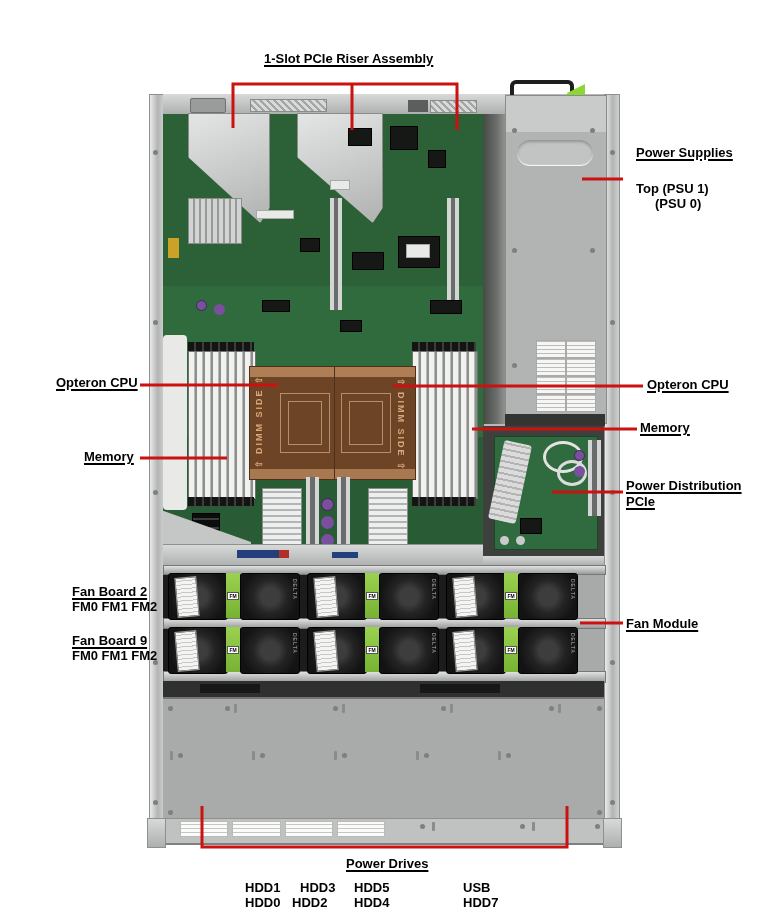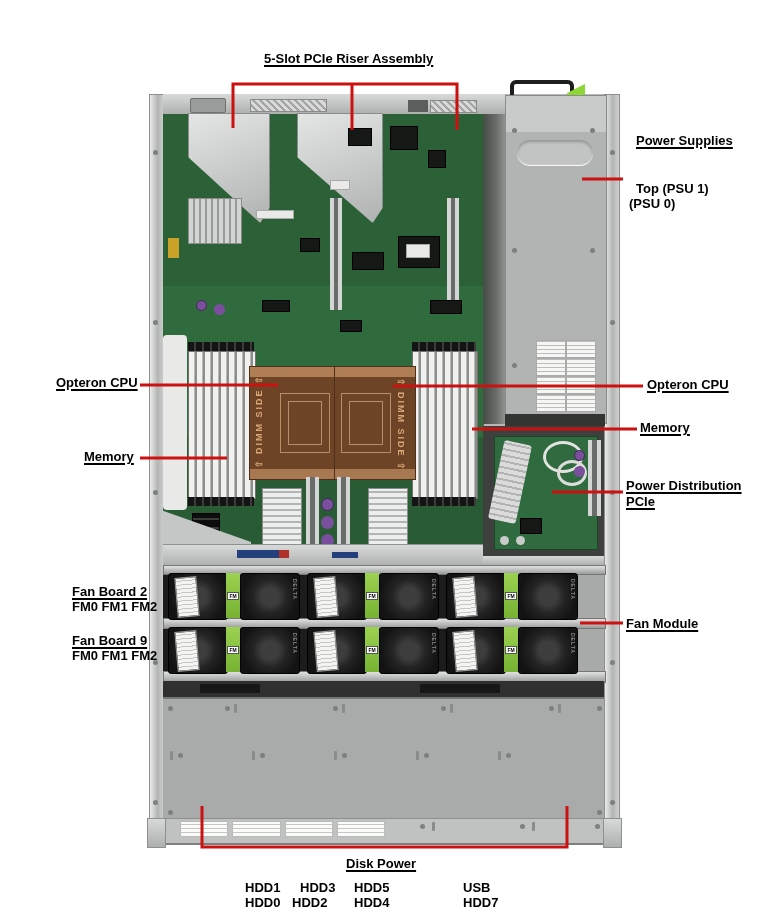--- a/index.html
+++ b/index.html
@@ -252,36 +252,36 @@
     <path d="M582,179 H623" stroke="#cc1111" stroke-width="3"></path>
     <path d="M140,385 H278" stroke="#cc1111" stroke-width="3"></path>
     <path d="M393,386 H643" stroke="#cc1111" stroke-width="3"></path>
     <path d="M140,458 H227" stroke="#cc1111" stroke-width="3"></path>
     <path d="M472,429 H637" stroke="#cc1111" stroke-width="3"></path>
     <path d="M552,492 H623" stroke="#cc1111" stroke-width="3"></path>
     <path d="M580,623 H623" stroke="#cc1111" stroke-width="3"></path>
     <path d="M202,806 V847 H567 V806" fill="none" stroke="#cc1111" stroke-width="3"></path>
   </svg>
 
-  <div class="lbl u" style="left:264px;top:52px">5-Slot PCIe Riser Assembly</div>
-  <div class="lbl u" style="left:636px;top:134px">Power Supplies</div>
+  <div class="lbl u" style="left:264px;top:52px">1-Slot PCIe Riser Assembly</div>
+  <div class="lbl u" style="left:636px;top:146px">Power Supplies</div>
   <div class="lbl" style="left:636px;top:182px">Top (PSU 1)</div>
-  <div class="lbl" style="left:629px;top:197px">(PSU 0)</div>
+  <div class="lbl" style="left:655px;top:197px">(PSU 0)</div>
   <div class="lbl u" style="left:56px;top:376px">Opteron CPU</div>
   <div class="lbl u" style="left:647px;top:378px">Opteron CPU</div>
   <div class="lbl u" style="left:640px;top:421px">Memory</div>
   <div class="lbl u" style="left:84px;top:450px">Memory</div>
   <div class="lbl u" style="left:626px;top:479px">Power Distribution</div>
   <div class="lbl u" style="left:626px;top:495px">PCIe</div>
   <div class="lbl u" style="left:72px;top:585px">Fan Board 2</div>
   <div class="lbl" style="left:72px;top:600px">FM0 FM1 FM2</div>
   <div class="lbl u" style="left:626px;top:617px">Fan Module</div>
   <div class="lbl u" style="left:72px;top:634px">Fan Board 9</div>
   <div class="lbl" style="left:72px;top:649px">FM0 FM1 FM2</div>
-  <div class="lbl u" style="left:346px;top:857px">Disk Power</div>
+  <div class="lbl u" style="left:346px;top:857px">Power Drives</div>
 
   <span class="lbl" style="left:245px;top:881px">HDD1</span>
   <span class="lbl" style="left:300px;top:881px">HDD3</span>
   <span class="lbl" style="left:354px;top:881px">HDD5</span>
   <span class="lbl" style="left:463px;top:881px">USB</span>
   <span class="lbl" style="left:245px;top:896px">HDD0</span>
   <span class="lbl" style="left:292px;top:896px">HDD2</span>
   <span class="lbl" style="left:354px;top:896px">HDD4</span>
   <span class="lbl" style="left:407px;top:935px">HDD6</span>
   <span class="lbl" style="left:463px;top:896px">HDD7</span>

